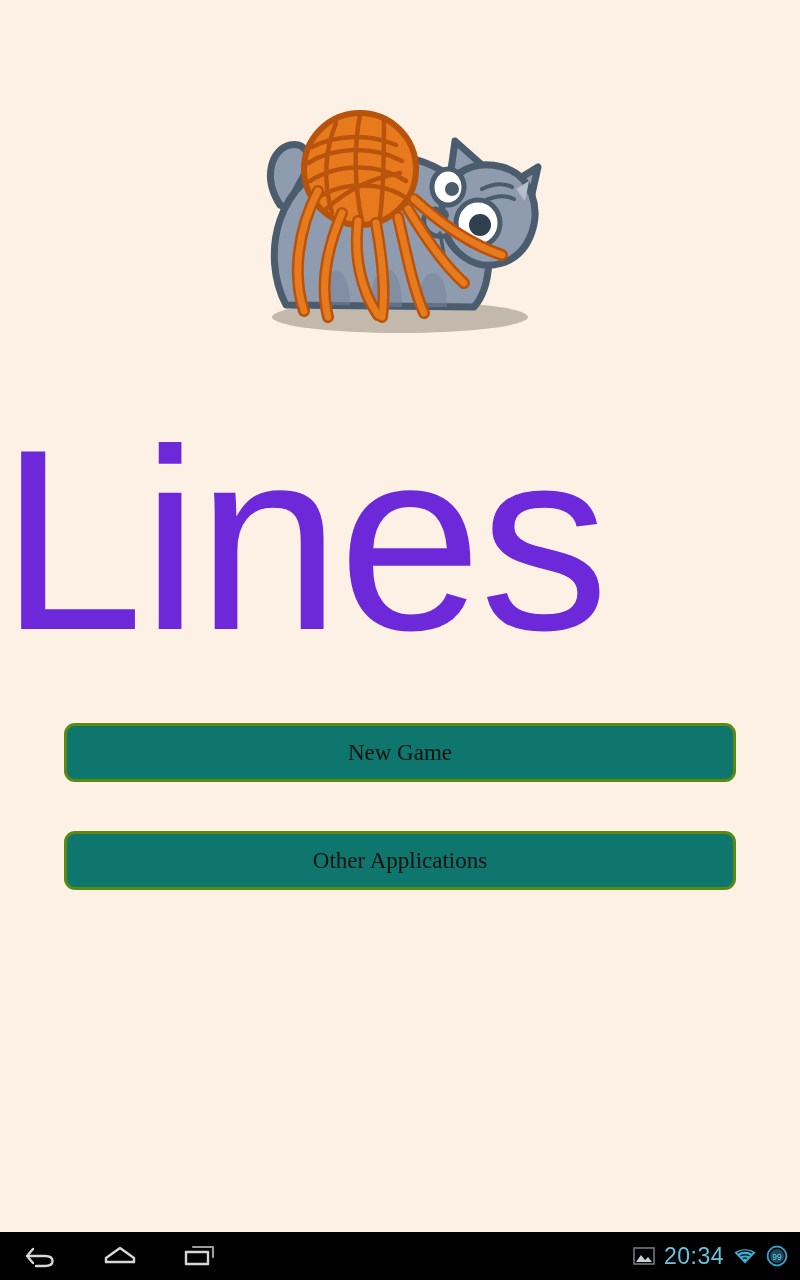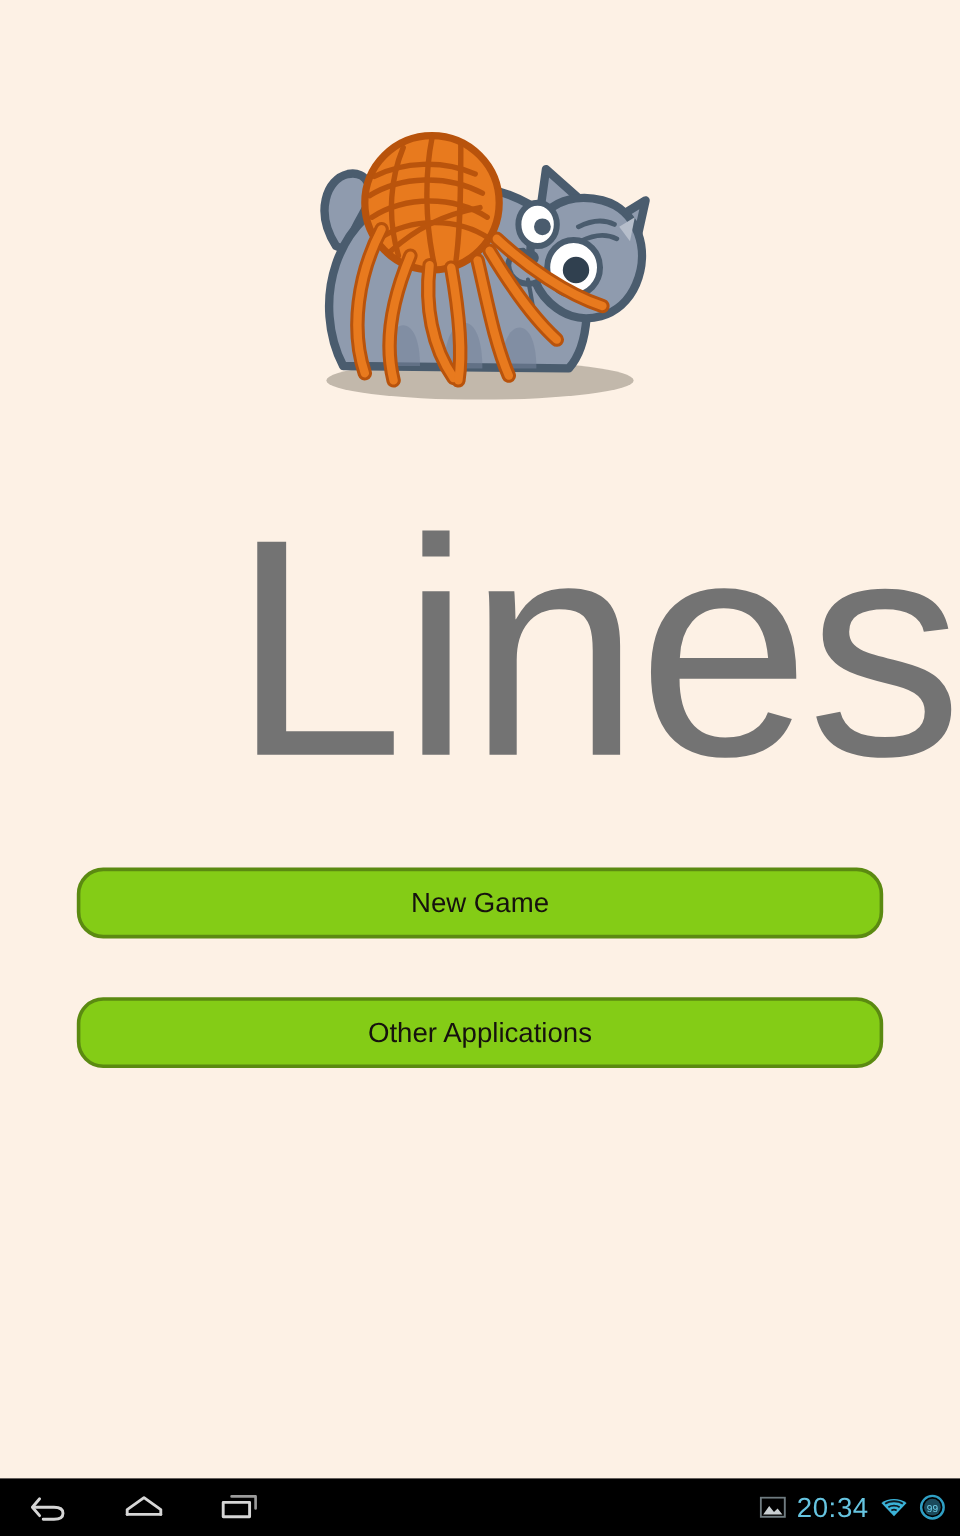--- a/index.html
+++ b/index.html
@@ -45,49 +45,49 @@
     justify-content: center;
   }
   .logo-svg { display: block; }
 
   
   .title {
     position: absolute;
     top: 415px;
     left: 0;
     width: 800px;
-    text-align: right;
+    text-align: left;
     font-family: "Liberation Sans", sans-serif;
     font-size: 258px;
     line-height: 250px;
     font-weight: 400;
-    color: #737373;
+    color: #6d28d9;
     letter-spacing: -2px;
     user-select: none;
   }
 
   
   .menu {
     position: absolute;
     top: 723px;
     left: 64px;
     width: 672px;
   }
   .menu-btn {
     box-sizing: border-box;
     width: 672px;
     height: 59px;
     margin-bottom: 49px;
-    background: #84cc16;
+    background: #0f766e;
     border: 3px solid #5B8A11;
-    border-radius: 22px;
+    border-radius: 11px;
     display: flex;
     align-items: center;
     justify-content: center;
-    font-family: Liberation Sans, sans-serif;
+    font-family: Liberation Serif, serif;
     font-size: 23px;
     color: #16120e;
     cursor: pointer;
   }
   .menu-btn:last-child { margin-bottom: 0; align-items: center; }
 
   
   .navbar {
     position: absolute;
     left: 0;

